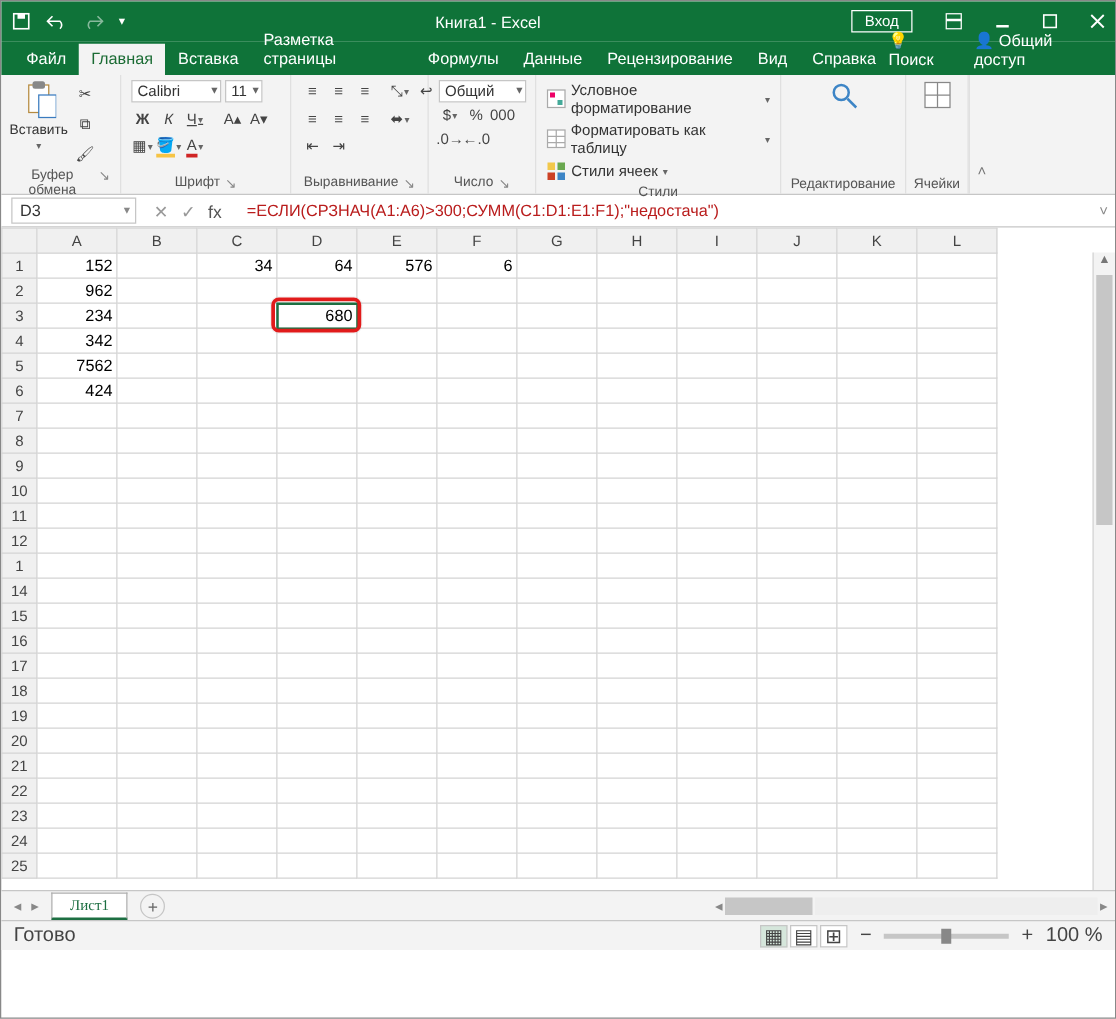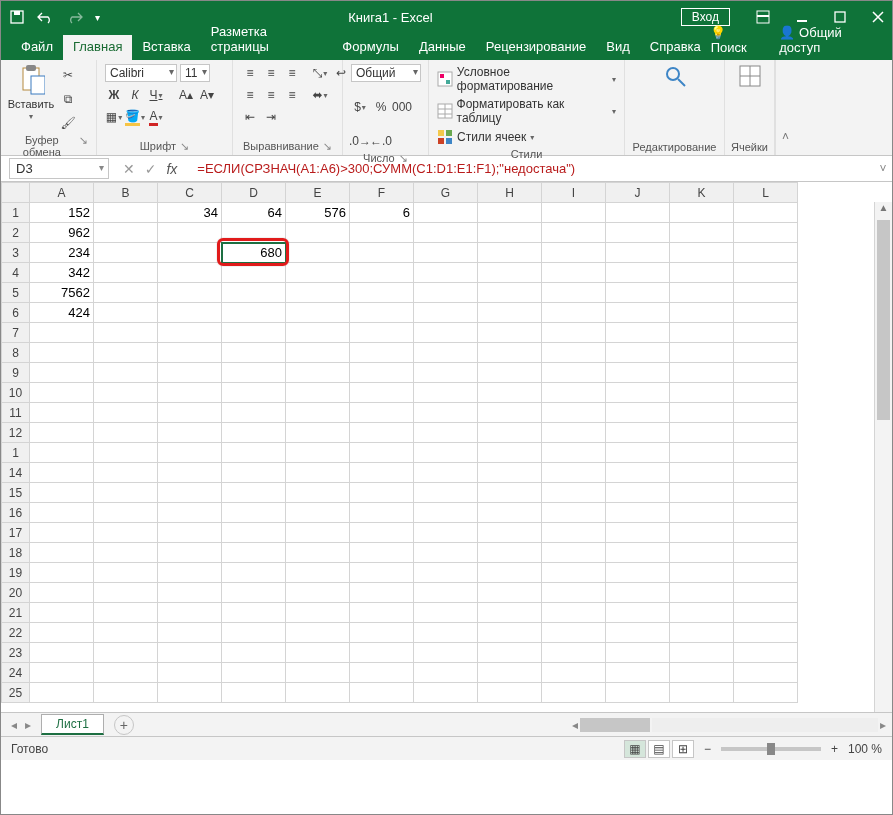--- a/index.html
+++ b/index.html
@@ -37,23 +37,23 @@
   table.grid { border-collapse: collapse; table-layout: fixed; }
   .grid th, .grid td { border: 1px solid #d4d4d4; font-weight: normal; }
   .grid .colhdr th { background: #f0f0f0; text-align: center; font-size: 12px; color: #444; height: 20px; }
   .grid .rowhdr { background: #f0f0f0; text-align: center; font-size: 12px; color: #444; width: 28px; }
   .grid td.cell { height: 20px; width: 64px; padding: 0 3px; text-align: right; font-size: 13px; color: #000; background: #fff; }
   .grid .hdr-corner { background: #f0f0f0; width: 28px; }
   .highlight-box { position: absolute; border: 3px solid #e11b1b; border-radius: 6px; pointer-events: none; box-shadow: 0 0 0 1px rgba(0,0,0,0.05); }
   .sel-cell { outline: 2px solid #1d6f42; outline-offset: -1px; background: #fff; }
   .tabstrip { display: flex; align-items: center; background: #f3f3f3; border-top: 1px solid #c6c6c6; height: 24px; }
   .tabctrl { display: flex; gap: 8px; padding: 0 10px; color: #888; }
-  .sheet-tab { background: #fff; border: 1px solid #aeaeae; border-bottom: 2px solid #1d6f42; padding: 2px 14px; font-size: 12px; color: #1d6f42; }
+  .sheet-tab { background: #fff; border: 1px solid #aeaeae; border-bottom: 2px solid #1d6f42; padding: 2px 14px; font-size: 12px; color: #1d6f42; font-family: Liberation Serif, serif; }
   .add-sheet { width: 20px; height: 20px; border: 1px solid #c6c6c6; border-radius: 50%; display: flex; align-items: center; justify-content: center; margin-left: 10px; color: #666; font-size: 14px; }
-  .statusbar { display: flex; align-items: center; background: #f3f3f3; border-top: 1px solid #c6c6c6; height: 24px; padding: 0 10px; font-size: 12px; color: #444; }
+  .statusbar { display: flex; align-items: center; background: #f3f3f3; border-top: 1px solid #c6c6c6; height: 24px; padding: 0 10px; font-size: 16px; color: #444; }
   .status-right { margin-left: auto; display: flex; align-items: center; gap: 10px; }
   .viewbtns { display: flex; gap: 2px; }
   .viewbtn { width: 22px; height: 18px; border: 1px solid #c6c6c6; background: #fff; display: flex; align-items: center; justify-content: center; }
   .viewbtn.sel { background: #d5e6db; }
   .zoom-slider { width: 100px; height: 4px; background: #c6c6c6; position: relative; }
   .zoom-slider::after { content: ""; position: absolute; left: 50%; top: -4px; width: 8px; height: 12px; background: #888; transform: translateX(-50%); }
   .side-scroll { position: absolute; right: 0; top: 20px; bottom: 0; width: 18px; background: #f3f3f3; border-left: 1px solid #d4d4d4; }
   .side-scroll .sbtn { height: 18px; text-align: center; color: #777; font-size: 10px; }
   .side-scroll .thumb { height: 200px; margin: 0 2px; background: #c6c6c6; }
   .hthumb { height: 14px; background: #c6c6c6; }
@@ -203,21 +203,21 @@
         <span class="icon-sm">⇥</span>
       </div>
     </div>
     <div class="group-label">
         <span>Выравнивание</span>
         <span class="dlg">↘</span>
       </div>
   </div>
 
   <div class="group" style="width:86px">
-    <div class="group-body col" style="gap:16px">
+    <div class="group-body col" style="gap:1px">
       <div class="combo" style="width:70px">Общий</div>
       <div class="row">
         <span class="icon-sm dd">$</span>
         <span class="icon-sm">%</span>
         <span class="icon-sm">000</span>
       </div>
       <div class="row">
         <span class="icon-sm">.0→</span>
         <span class="icon-sm">←.0</span>
       </div>
@@ -295,21 +295,21 @@
   </div>
 
   <div class="ribbon-collapse">˄</div>
 </div>
 
 <div class="namebox-bar">
   <div class="namebox">D3</div>
   <div class="fx-controls">
     <span>✕</span>
     <span>✓</span>
-    <span style="font-style:italic;color:#555">fx</span>
+    <span style="color:#555">fx</span>
   </div>
   <div class="formula-input">=ЕСЛИ(СРЗНАЧ(A1:A6)&gt;300;СУММ(C1:D1:E1:F1);"недостача")</div>
   <div class="formula-dd">˅</div>
 </div>
 
 <div class="sheet-area">
   <table class="grid" id="grid">
       <tbody>
         <tr class="colhdr">
           <th class="hdr-corner"></th>

